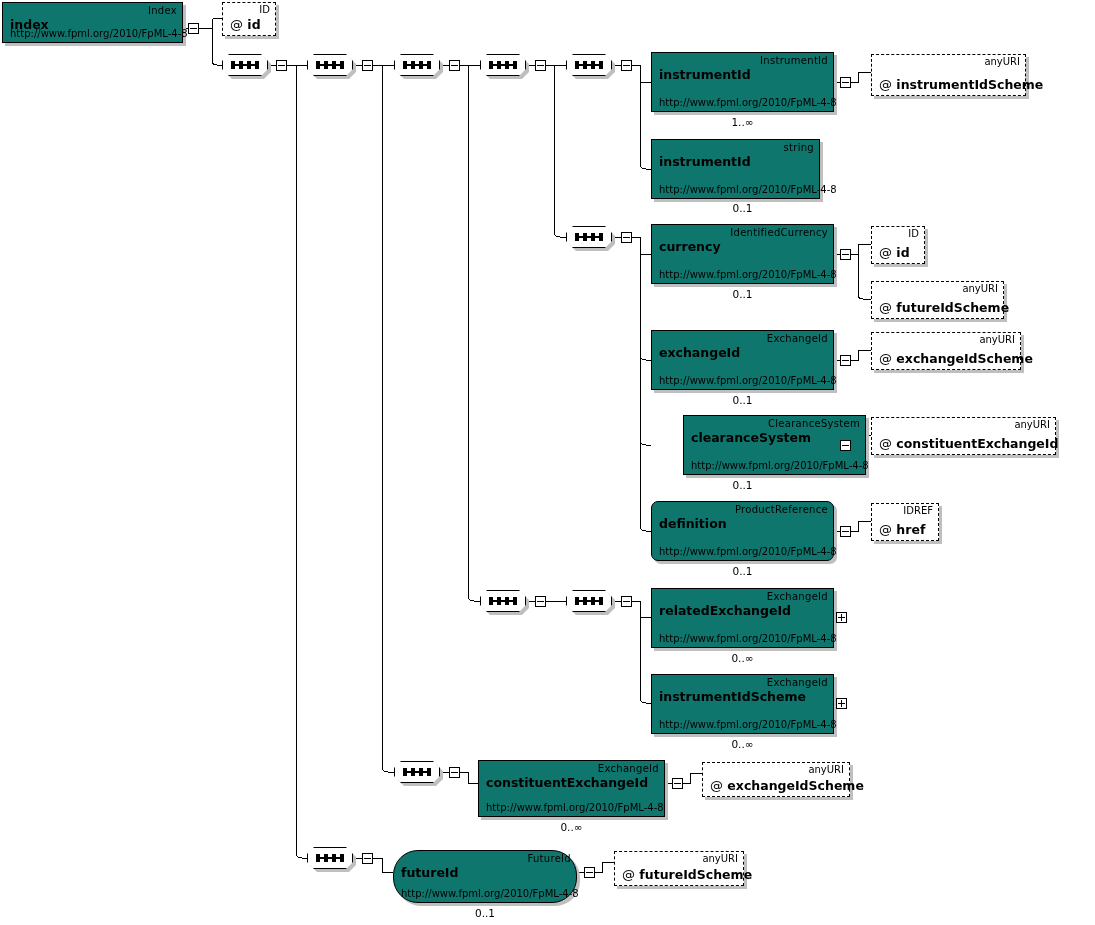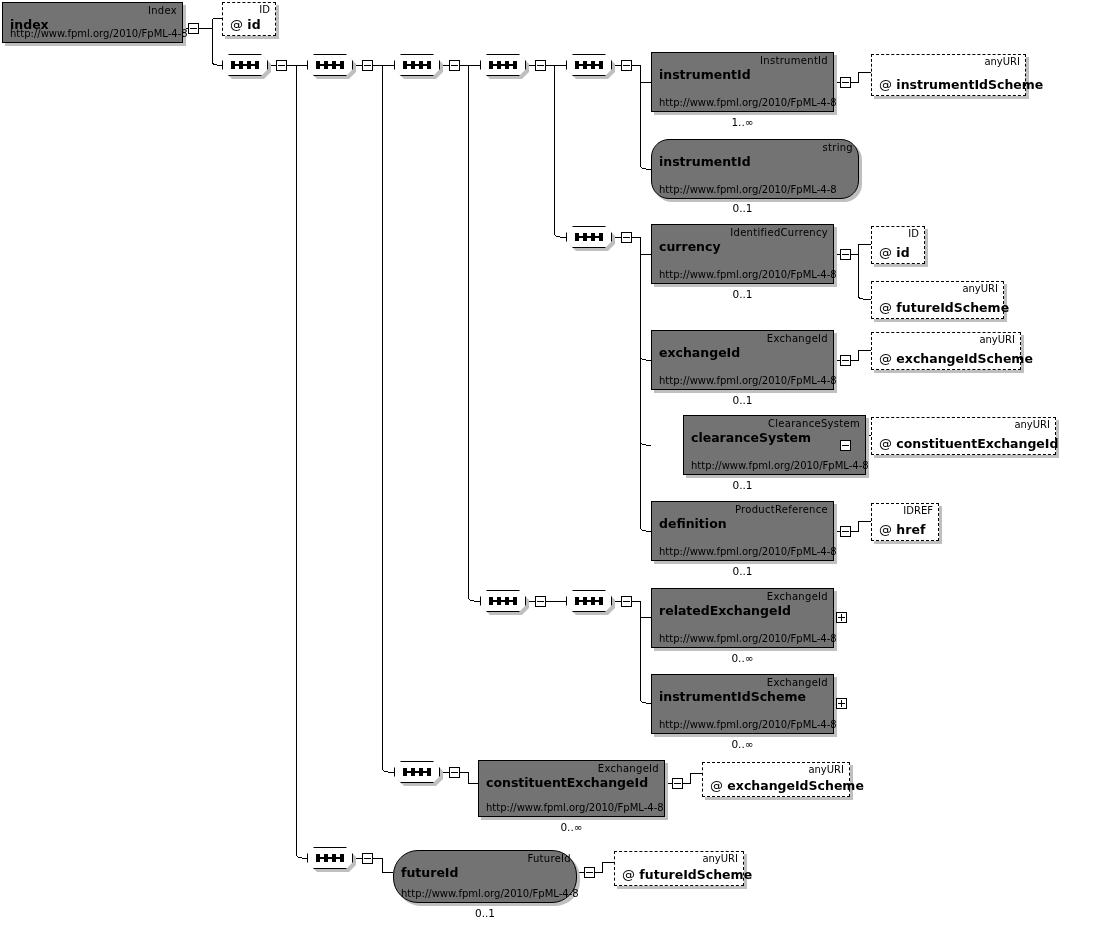--- a/index.html
+++ b/index.html
@@ -21,21 +21,21 @@
     left: 0; top: 0;
     width: 1095px;
     height: 925px;
     pointer-events: none;
   }
 
   
   .node {
     position: absolute;
     box-sizing: border-box;
-    background: #737373;
+    background: #0f766e;
     border: 1px solid #000000;
     box-shadow: 3px 3px 0 0 #bfbfbf;
     z-index: 5;
   }
   .node .typename {
     position: absolute;
     top: 2px;
     right: 5px;
     font-size: 10px;
     color: #000000;
@@ -405,21 +405,21 @@
   <div class="toggle" style="left:840px; top:77px;"></div>
 
   <div class="attr" style="left:871px; top:54px; width:155px; height:42px;">
     <span class="typename">anyURI</span>
     <span class="atname">
       <span class="at">@</span>
       <span>instrumentIdScheme</span>
     </span>
   </div>
 
-  <div class="node" style="left:651px; top:139px; width:208px; height:60px;border-radius:18px;">
+  <div class="node" style="left:651px; top:139px; width:169px; height:60px;">
     <span class="typename">string</span>
     <span class="elname">instrumentId</span>
     <span class="ns">http://www.fpml.org/2010/FpML-4-8</span>
   </div>
   <div class="card" style="left:651px; top:202px; width:183px;">0..1</div>
 
   <div class="node" style="left:651px; top:224px; width:183px; height:60px;">
     <span class="typename">IdentifiedCurrency</span>
     <span class="elname">currency</span>
     <span class="ns">http://www.fpml.org/2010/FpML-4-8</span>
@@ -468,21 +468,21 @@
   <div class="toggle" style="left:840px; top:440px;"></div>
 
   <div class="attr" style="left:871px; top:417px; width:185px; height:38px;">
     <span class="typename">anyURI</span>
     <span class="atname">
       <span class="at">@</span>
       <span>constituentExchangeId</span>
     </span>
   </div>
 
-  <div class="node" style="left:651px; top:501px; width:183px; height:60px;">
+  <div class="node" style="left:651px; top:501px; width:183px; height:60px;border-radius:7px;">
     <span class="typename">ProductReference</span>
     <span class="elname">definition</span>
     <span class="ns">http://www.fpml.org/2010/FpML-4-8</span>
   </div>
   <div class="card" style="left:651px; top:565px; width:183px;">0..1</div>
   <div class="toggle" style="left:840px; top:526px;"></div>
 
   <div class="attr" style="left:871px; top:503px; width:68px; height:38px;">
     <span class="typename">IDREF</span>
     <span class="atname">

